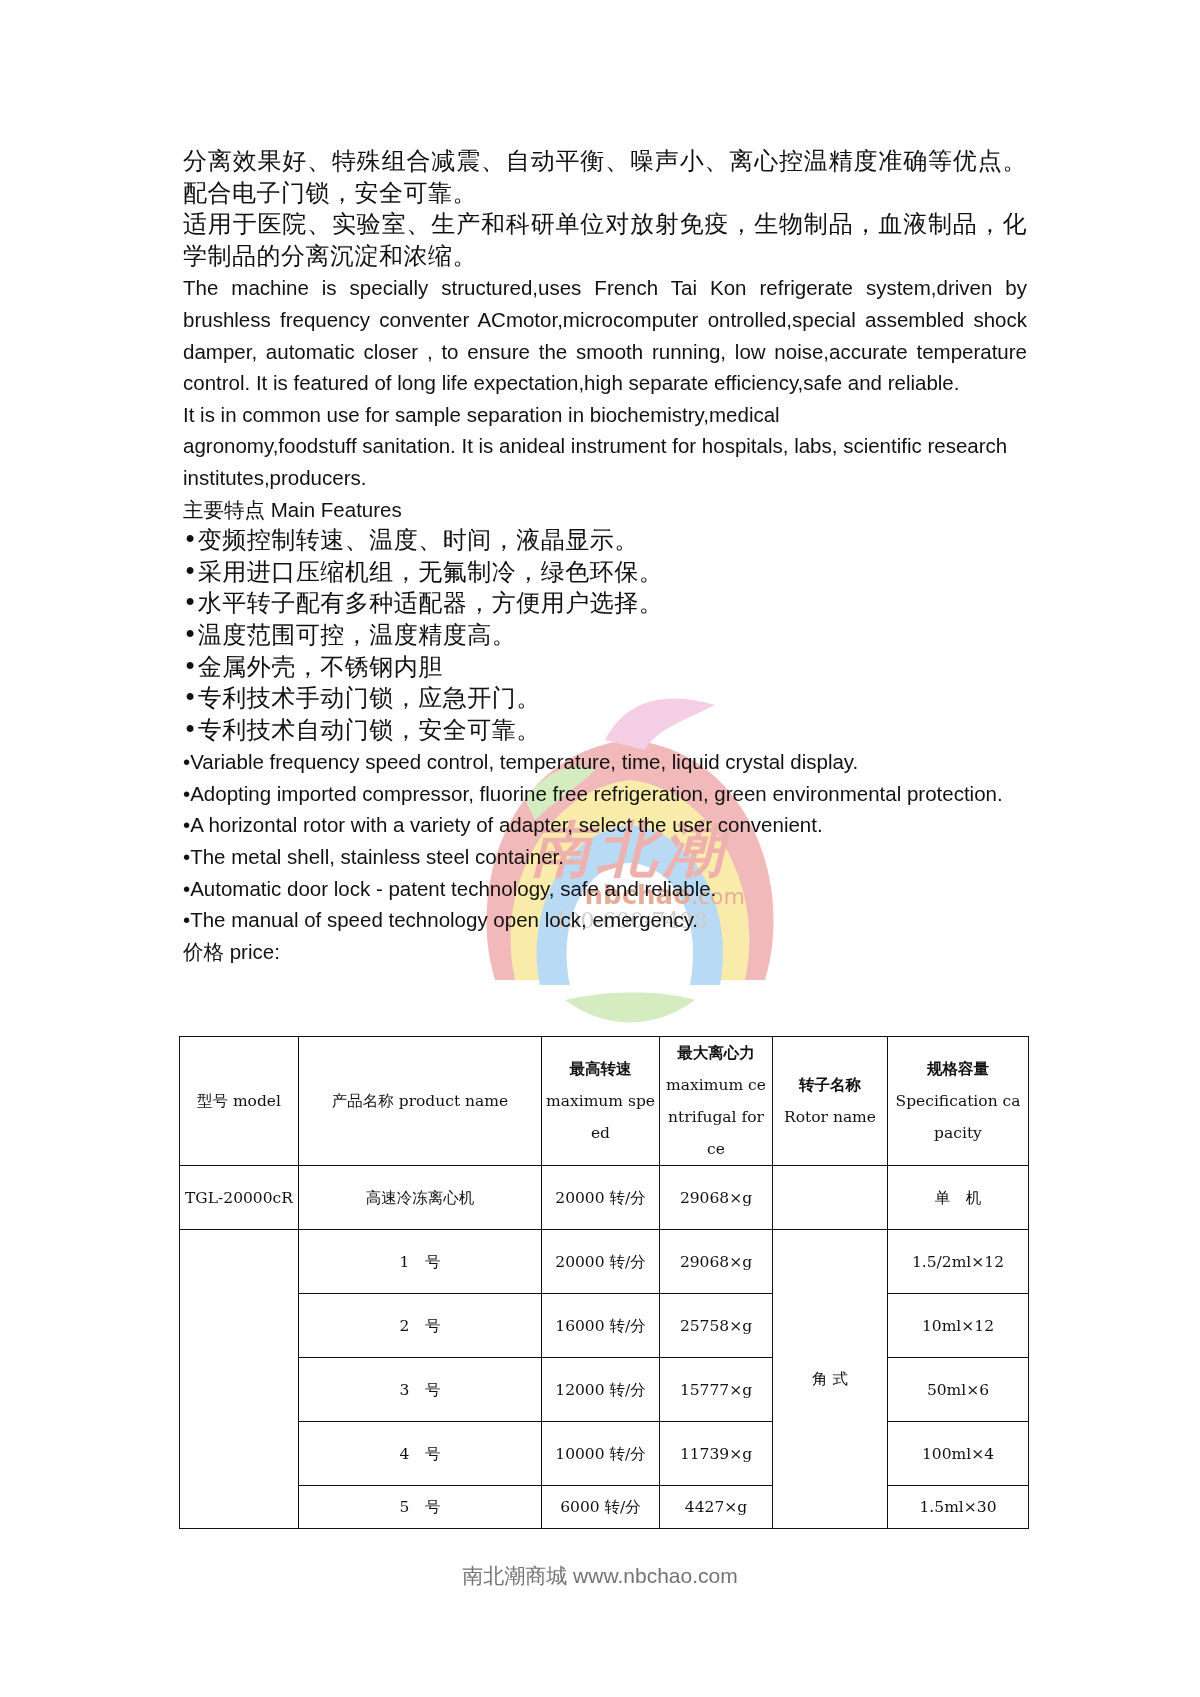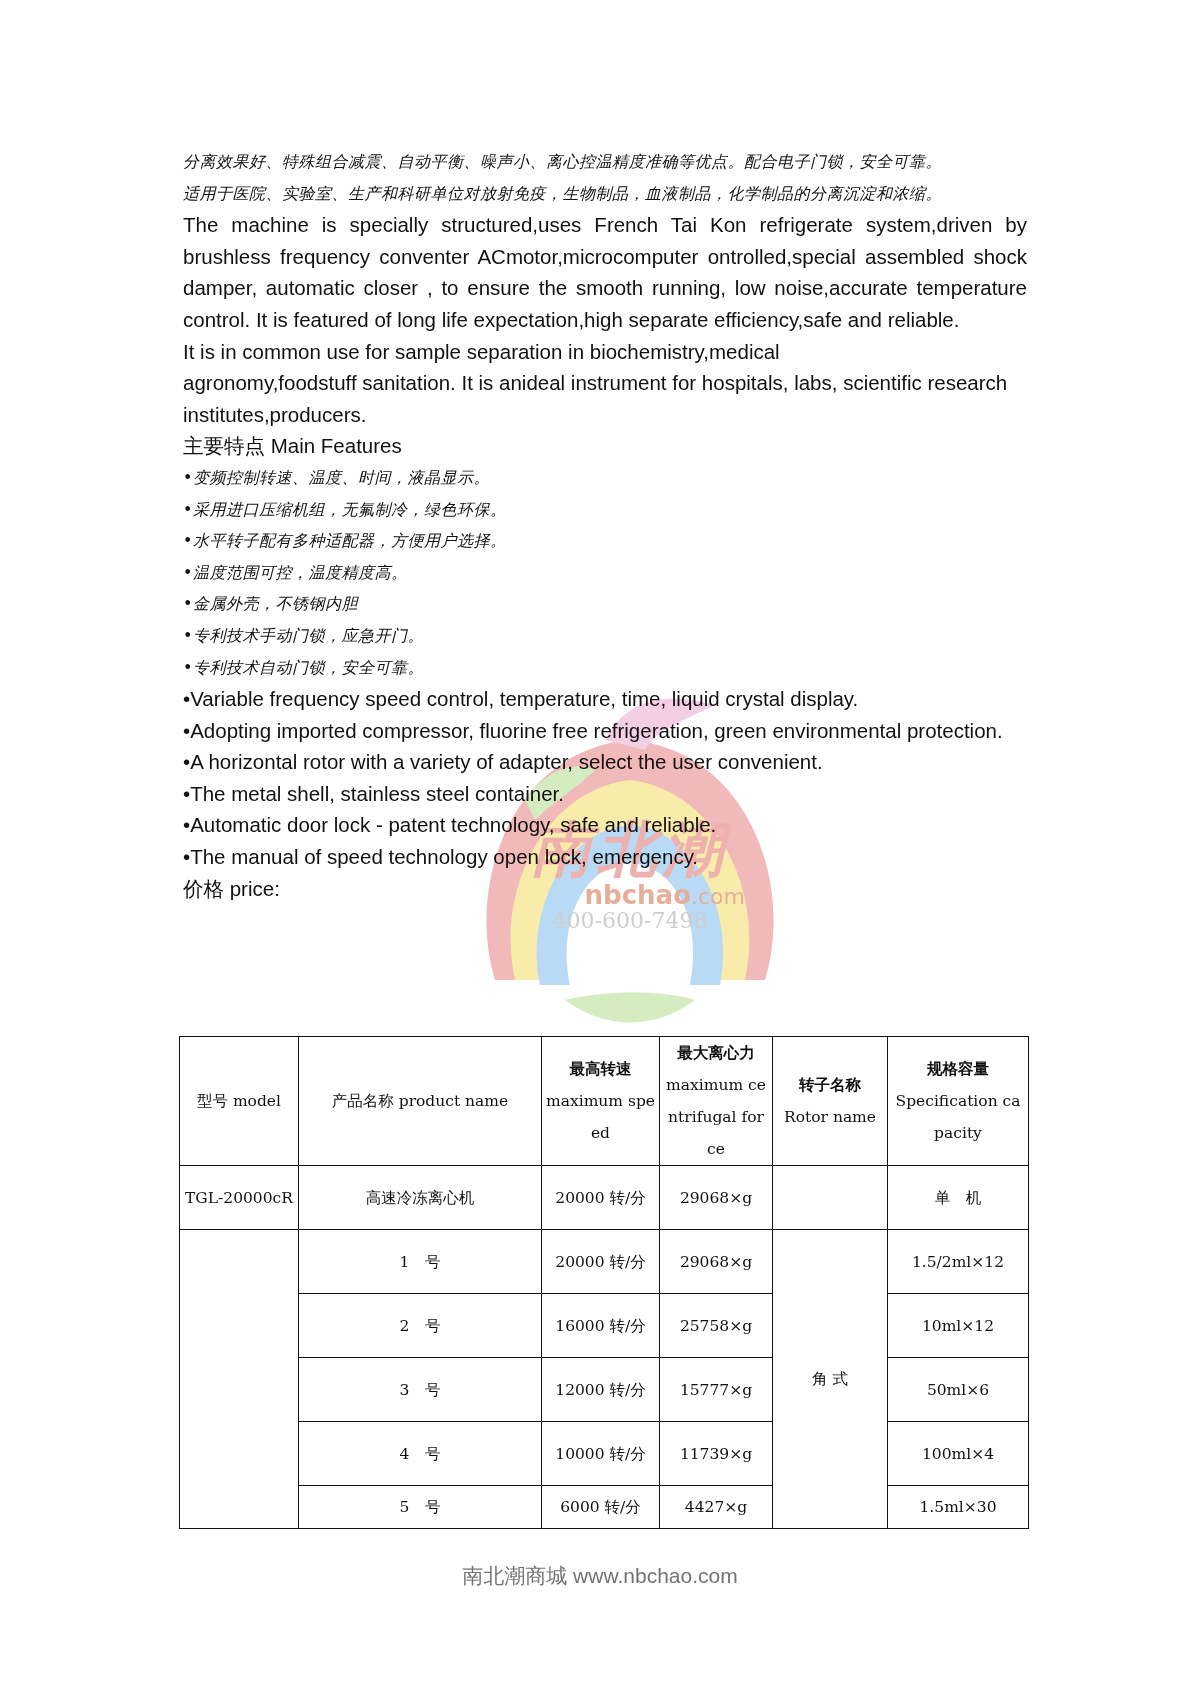--- a/index.html
+++ b/index.html
@@ -7,21 +7,21 @@
   .page { position: absolute; left: 0; top: 0; width: 1200px; height: 1697px; }
 
   .watermark { position: absolute; left: 455px; top: 680px; width: 350px; height: 360px; pointer-events: none; opacity: 0.42; }
   .wm-text-cn { position: absolute; left: 60px; top: 130px; width: 230px; text-align: center; font-family: "DejaVu Serif", serif; font-size: 60px; font-weight: bold; color: #d9473f; letter-spacing: 6px; font-style: italic; }
   .wm-text-en { position: absolute; left: 60px; top: 200px; width: 230px; text-align: right; font-family: "DejaVu Sans", sans-serif; font-size: 26px; font-weight: bold; color: #c2410c; }
   .wm-text-en small { font-weight: normal; font-size: 22px; }
   .wm-phone { position: absolute; left: 60px; top: 228px; width: 230px; text-align: center; font-family: "DejaVu Serif", serif; font-size: 22px; color: #8a8a8a; }
 
   .body-text { position: absolute; left: 183px; top: 146px; width: 844px; font-family: "Liberation Sans", sans-serif; font-size: 20.5px; line-height: 31.6px; z-index: 2; }
   .para { margin: 0; text-align: justify; }
-  .para.cn { font-family: "DejaVu Serif", serif; font-size: 16px; letter-spacing: 0.5px; font-style: italic; }
+  .para.cn { font-family: "DejaVu Serif", serif; font-size: 24px; letter-spacing: 0.5px; }
   .para.left { text-align: left; }
   .bullet::before { content: "•"; }
 
   table.spec { position: absolute; left: 179px; top: 1036px; width: 849px; border-collapse: collapse; font-family: "DejaVu Serif", serif; font-size: 15.5px; color: #111; z-index: 2; table-layout: fixed; }
   table.spec td, table.spec th { border: 1.5px solid #111; text-align: center; vertical-align: middle; line-height: 32px; padding: 0 4px; font-weight: normal; word-break: break-all; }
   table.spec th { height: 115px; }
   table.spec th .cn { font-weight: bold; }
   table.spec tr.r { height: 64px; }
   table.spec tr.r-last { height: 43px; }
   table.spec td.blank { border-bottom: 1.5px solid #111; }

